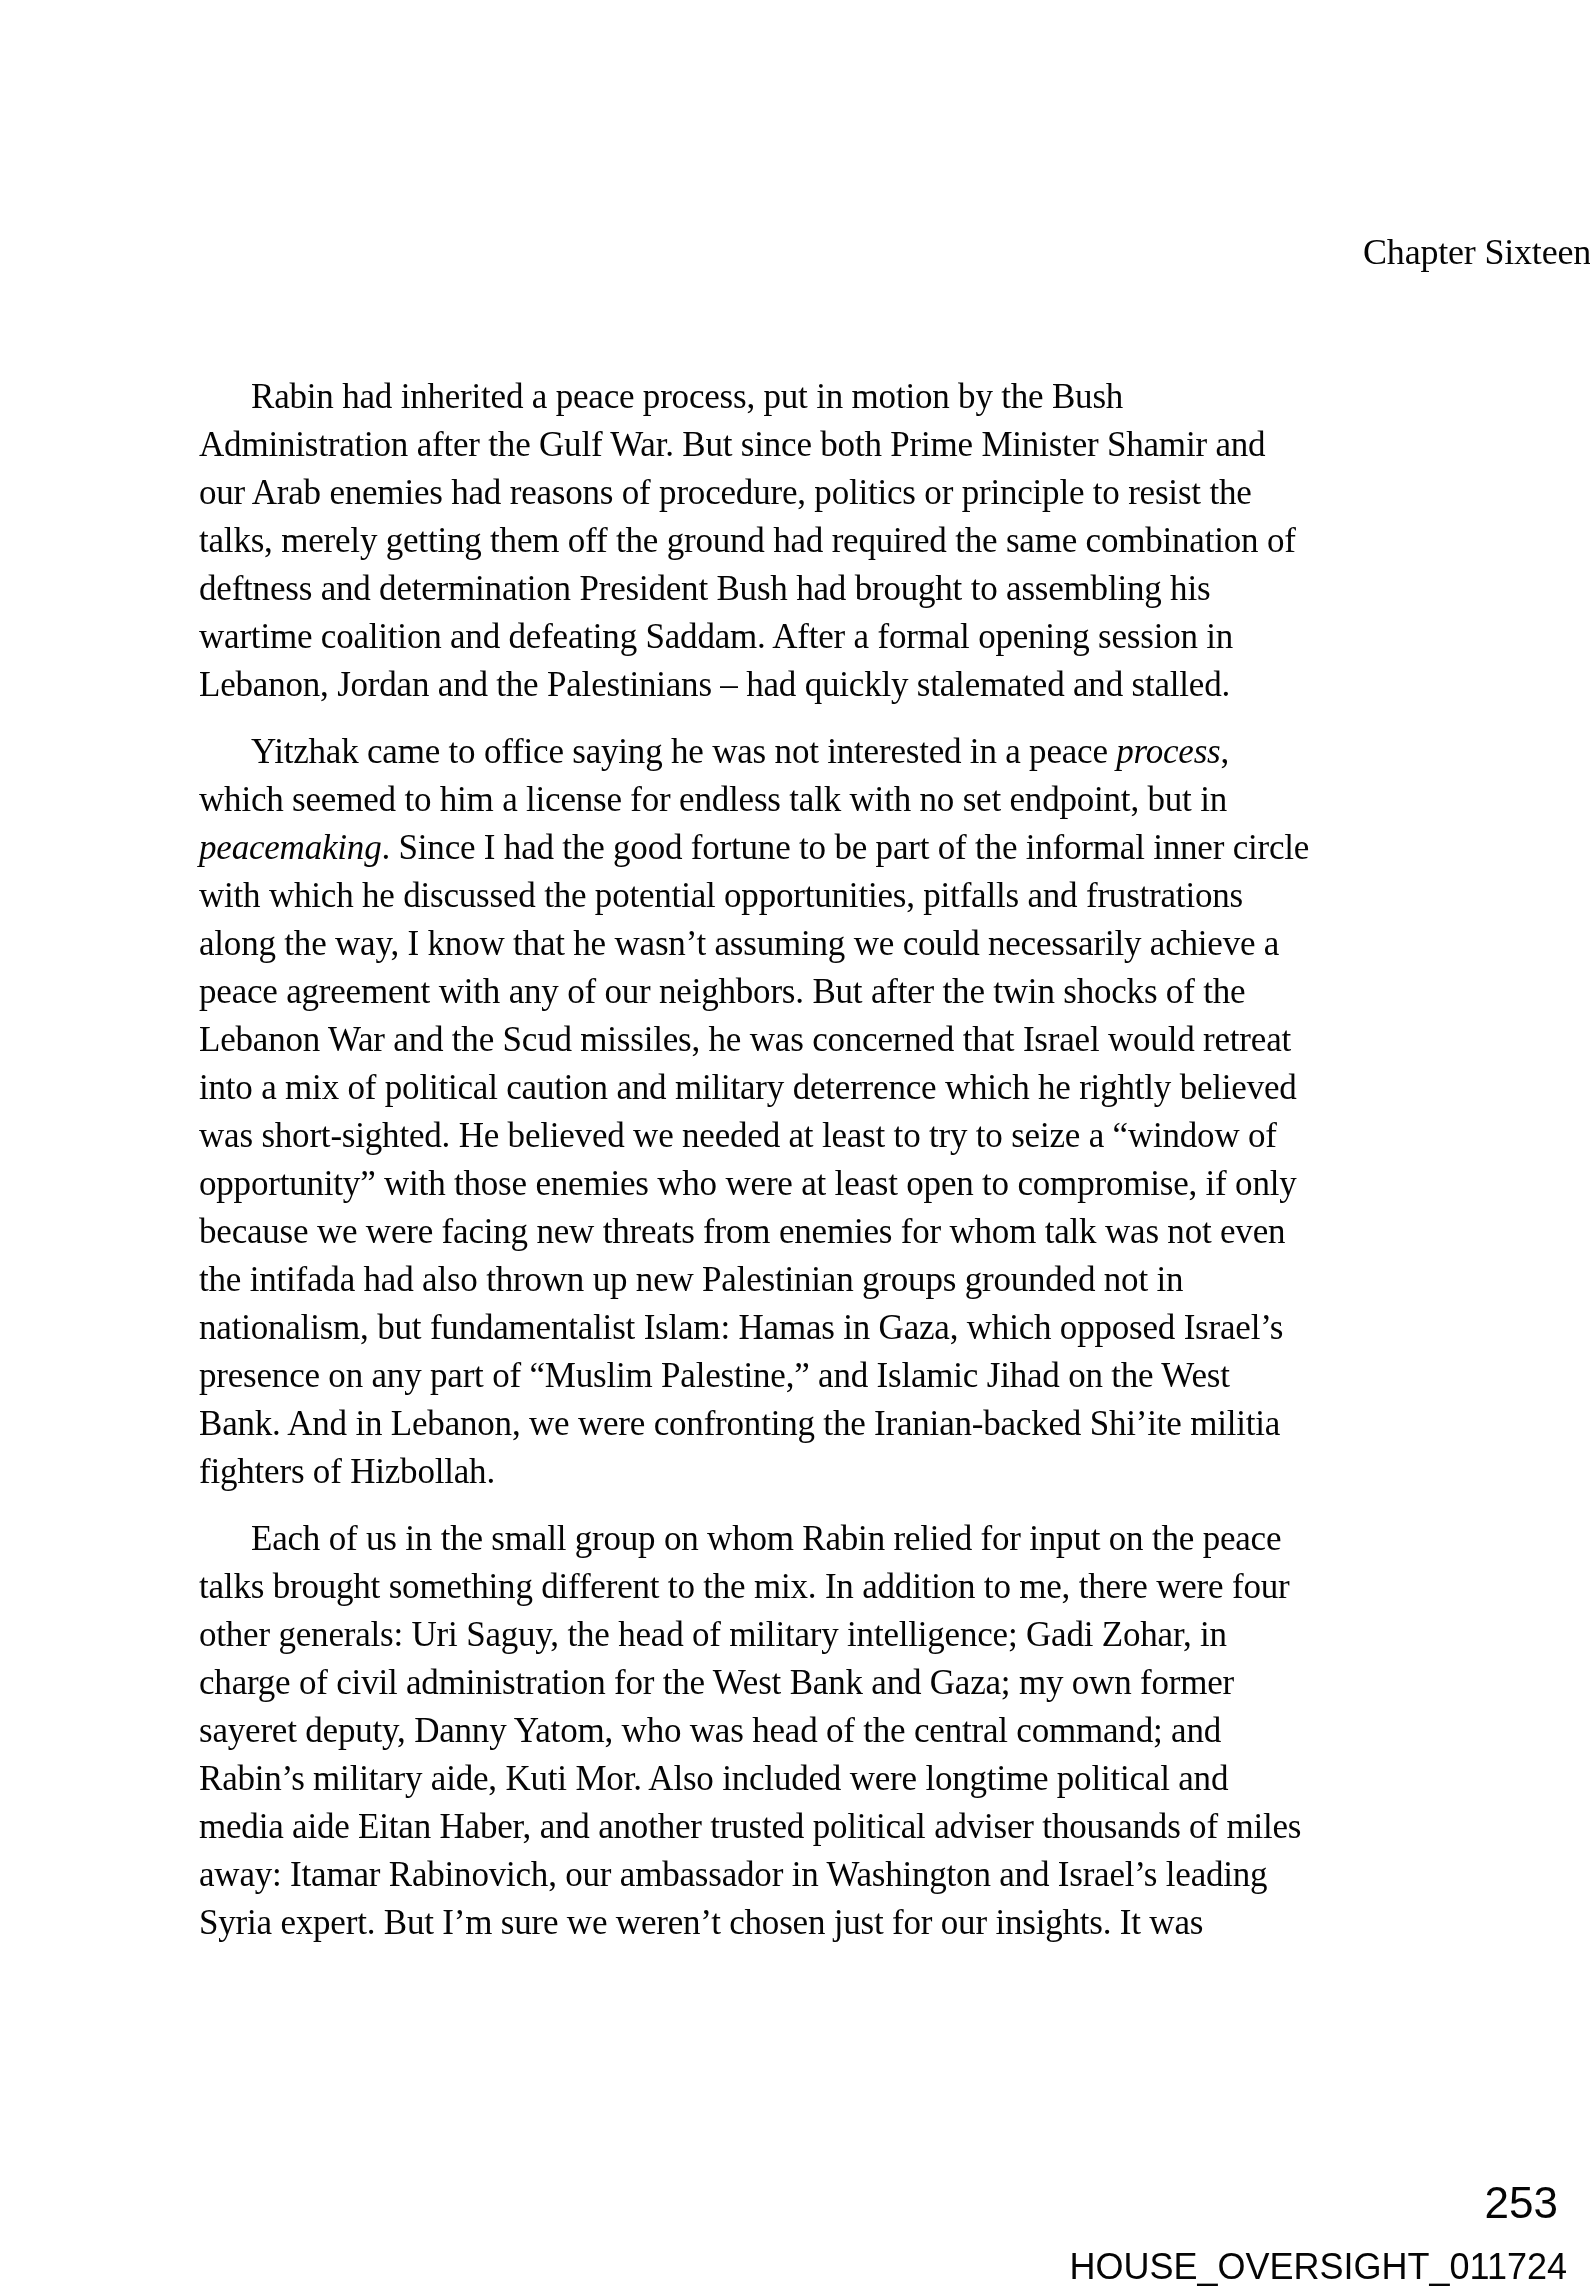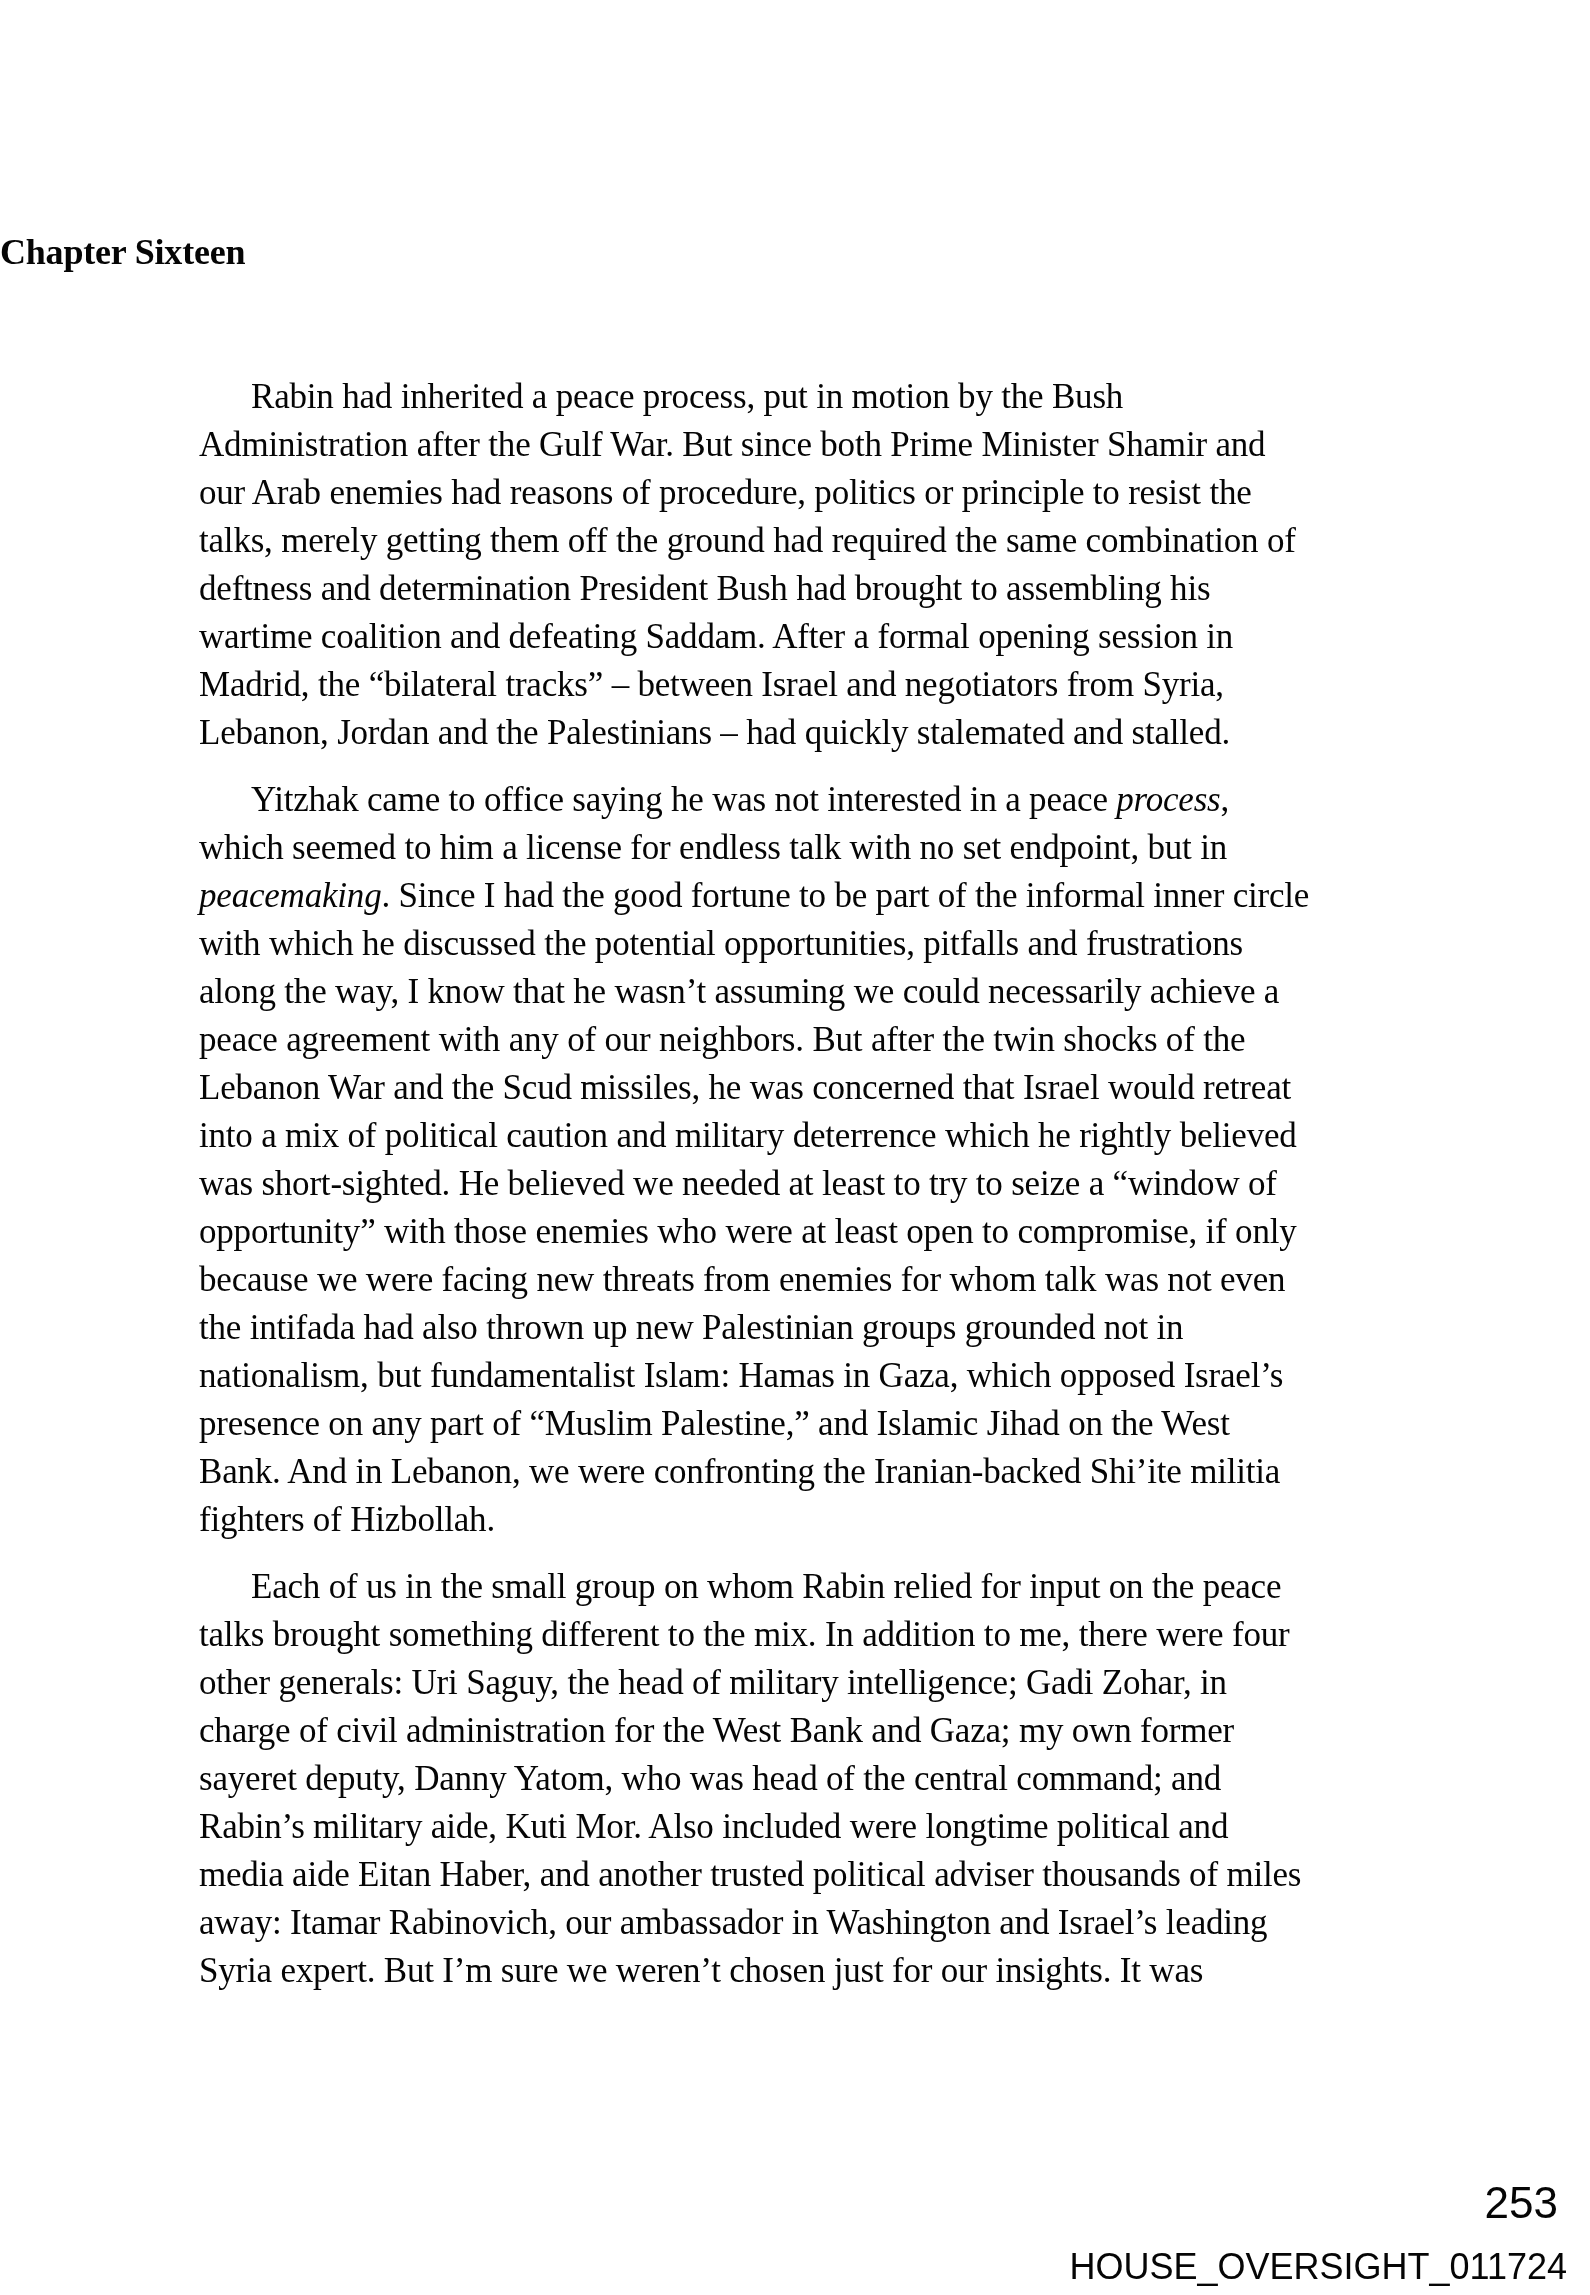--- a/index.html
+++ b/index.html
@@ -10,23 +10,23 @@
     background: #ffffff;
     overflow: hidden;
     font-family: "Liberation Serif", serif;
     color: #050505;
   }
   .chapter-title {
     position: absolute;
     top: 234px;
     left: 0;
     width: 100%;
-    text-align: left;
+    text-align: right;
     font-size: 36px;
-    font-weight: bold;
+    font-weight: normal;
     line-height: 36px;
     margin: 0;
     letter-spacing: -0.2px;
   }
   .body-text {
     position: absolute;
     left: 191px;
     top: 369px;
     font-size: 35px;
     letter-spacing: -0.2px;
@@ -66,21 +66,20 @@
 
   <div class="body-text">
 
     <p class="para">
       <span class="line indent">Rabin had inherited a peace process, put in motion by the Bush</span>
       <span class="line">Administration after the Gulf War. But since both Prime Minister Shamir and</span>
       <span class="line">our Arab enemies had reasons of procedure, politics or principle to resist the</span>
       <span class="line">talks, merely getting them off the ground had required the same combination of</span>
       <span class="line">deftness and determination President Bush had brought to assembling his</span>
       <span class="line">wartime coalition and defeating Saddam. After a formal opening session in</span>
-      <span class="line">Madrid, the “bilateral tracks” – between Israel and negotiators from Syria,</span>
       <span class="line">Lebanon, Jordan and the Palestinians – had quickly stalemated and stalled.</span>
     </p>
 
     <p class="para">
       <span class="line indent"><span>Yitzhak came to office saying he was not interested in a peace </span><i>process</i><span>,</span></span>
       <span class="line">which seemed to him a license for endless talk with no set endpoint, but in</span>
       <span class="line"><i>peacemaking</i><span>. Since I had the good fortune to be part of the informal inner circle</span></span>
       <span class="line">with which he discussed the potential opportunities, pitfalls and frustrations</span>
       <span class="line">along the way, I know that he wasn’t assuming we could necessarily achieve a</span>
       <span class="line">peace agreement with any of our neighbors. But after the twin shocks of the</span>

